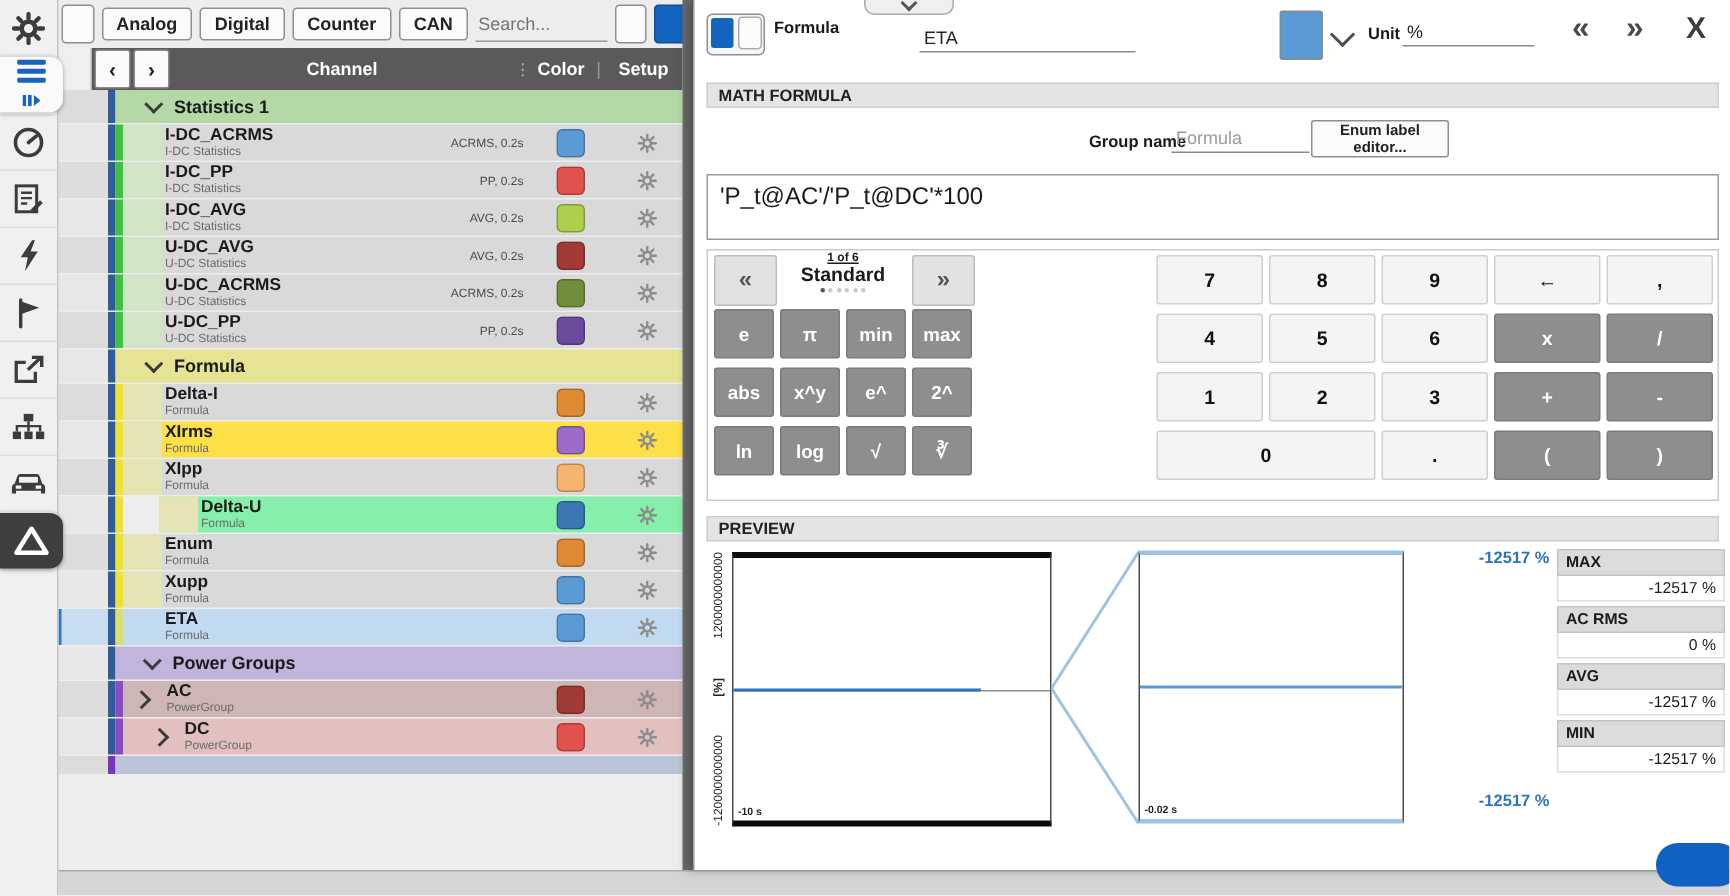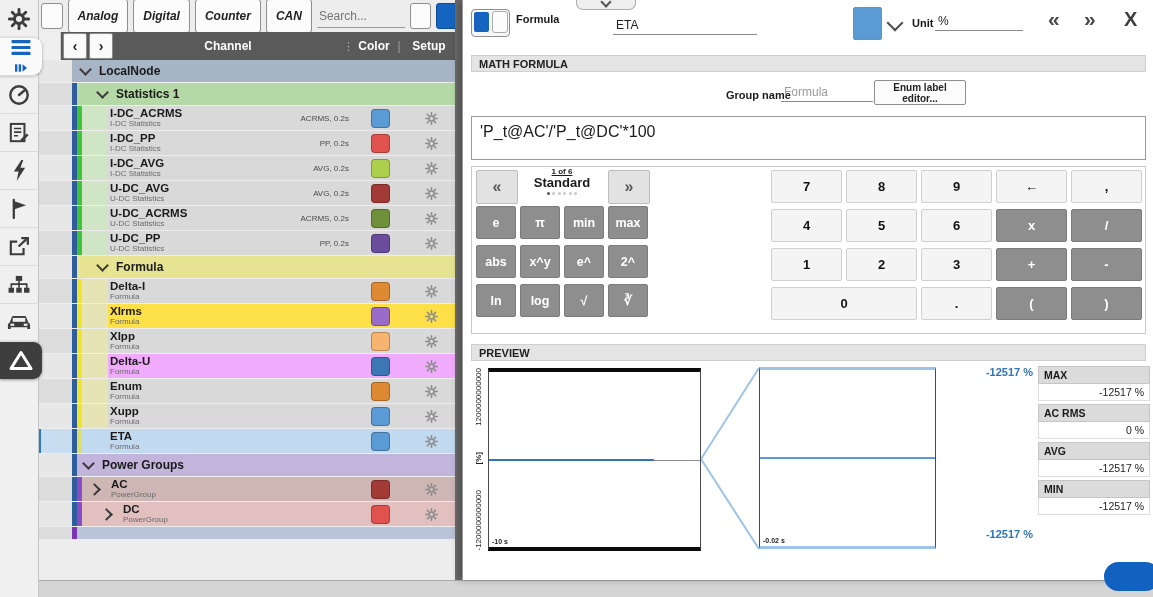--- a/index.html
+++ b/index.html
@@ -11,21 +11,21 @@
   .sb-item{width:38px;height:37px;display:flex;flex-direction:column;align-items:center;justify-content:center;cursor:pointer;border-top:1px solid #DCDCDC;}
   .sb-item:first-child{border-top:none;}
   .sb-item.active{background:#FAFAFA;border-radius:0 9px 9px 0;box-shadow:0 1px 3px rgba(0,0,0,.35);width:42px;}
   .sb-item.dark{background:#3E3E3E;border-radius:0 9px 9px 0;width:42px;box-shadow:0 1px 3px rgba(0,0,0,.4);}
   .sb-ic{display:flex;align-items:center;justify-content:center;}
   .sb-badge{margin-top:1px;}
 
   
   .chan-toolbar{position:absolute;left:38px;top:0;width:420px;height:32px;display:flex;align-items:center;gap:5px;padding-left:3px;box-sizing:border-box;}
   .tb-icbtn{width:28px;height:24px;background:#FBFBFB;border:1px solid #8F8F8F;border-radius:3px;display:flex;align-items:center;justify-content:center;cursor:pointer;}
-  .tb-btn{height:22px;background:#FBFBFB;border:1px solid #8F8F8F;border-radius:3px;font-weight:bold;font-size:12px;padding:16px 9px;display:flex;align-items:center;cursor:pointer;font-family:inherit;color:#222;font-style:italic;}
+  .tb-btn{height:22px;background:#FBFBFB;border:1px solid #8F8F8F;border-radius:3px;font-weight:bold;font-size:12px;padding:4px 9px;display:flex;align-items:center;cursor:pointer;font-family:inherit;color:#222;}
   .tb-search{width:84px;height:20px;border:none;border-bottom:1px solid #999;background:transparent;font-size:12px;color:#444;font-family:inherit;outline:none;}
   .tb-tree{width:28px;height:24px;background:#1565C0;border:1px solid #0D4E9C;border-radius:3px;display:flex;align-items:center;justify-content:center;cursor:pointer;}
 
   
   .chan-header{position:absolute;left:38px;top:32px;width:417px;height:28px;background:#5A5A5A;display:flex;align-items:center;}
   .hx{width:22px;height:28px;background:#EFEFEF;display:flex;align-items:center;justify-content:center;border-right:1px solid #CFCFCF;}
   .hbtn{width:22px;height:24px;background:#FAFAFA;border:1px solid #8A8A8A;margin-left:2px;font-weight:bold;font-size:14px;display:flex;align-items:center;justify-content:center;cursor:pointer;color:#222;border-radius:2px;}
   .hchannel{flex:1;text-align:center;color:#FFF;font-weight:bold;font-size:12px;}
   .hdots{color:#B9B9B9;font-size:11px;width:10px;text-align:center;}
   .hcolor{width:42px;color:#FFF;font-weight:bold;font-size:12px;text-align:center;}
@@ -266,27 +266,20 @@
     <div class="hbtn">›</div>
     <div class="hchannel">Channel</div>
     <div class="hdots">⋮</div>
     <div class="hcolor">Color</div>
     <div class="hdiv">|</div>
     <div class="hsetup">Setup</div>
   </div>
 
   <div class="rows">
       <div class="row hdr">
-        <div class="gut" style="background: rgb(231, 231, 231);"></div>
-        <div class="rbody" style="background: rgb(168, 181, 198); padding-left: 9px;">
-          <div class="chev down"></div>
-          <div class="hlabel">LocalNode</div>
-        </div>
-      </div>
-      <div class="row hdr">
         <div class="gut" style="background: rgb(220, 220, 220);"></div>
         <div class="stripe" style="background: rgb(47, 93, 155);"></div>
         <div class="rbody" style="background: rgb(180, 216, 166); padding-left: 21px;">
           <div class="chev down"></div>
           <div class="hlabel">Statistics 1</div>
         </div>
       </div>
       <div class="row chan">
         <div class="gut" style="background: rgb(231, 231, 231);"></div>
         <div class="stripe" style="background: rgb(47, 93, 155);"></div>
@@ -589,21 +582,21 @@
                 </g>
               </svg>
             </span>
           </div>
         </div>
       </div>
       <div class="row chan">
         <div class="gut" style="background: rgb(231, 231, 231);"></div>
         <div class="stripe" style="background: rgb(47, 93, 155);"></div>
         <div class="stripe" style="background: rgb(239, 227, 43);"></div>
-        <div class="rbody" style="background: #f0abfc;">
+        <div class="rbody" style="background: #86efac; margin-left: 24px;">
           <div class="tint" style="background: rgb(230, 228, 181);"></div>
           <div class="nameblk">
             <div class="cname">Delta-U</div>
             <div class="csub">Formula</div>
           </div>
           <div class="cmode"></div>
           <div class="cwrap">
             <div class="swatch-sm" style="background: rgb(60, 119, 181);"></div>
           </div>
           <div class="gwrap">
@@ -722,21 +715,21 @@
                   <path d="M4.5 19.5L7 17"></path>
                 </g>
               </svg>
             </span>
           </div>
         </div>
       </div>
       <div class="row hdr">
         <div class="gut" style="background: rgb(231, 231, 231);"></div>
         <div class="stripe" style="background: rgb(47, 93, 155);"></div>
-        <div class="rbody" style="background: rgb(194, 181, 219); padding-left: 7px;">
+        <div class="rbody" style="background: rgb(194, 181, 219); padding-left: 20px;">
           <div class="chev down"></div>
           <div class="hlabel">Power Groups</div>
         </div>
       </div>
       <div class="row chan">
         <div class="gut" style="background: rgb(220, 220, 220);"></div>
         <div class="stripe" style="background: rgb(47, 93, 155);"></div>
         <div class="stripe" style="background: rgb(138, 75, 201);"></div>
         <div class="rbody" style="background: rgb(205, 182, 180); padding-left: 8px;">
           <div class="chev right"></div>

